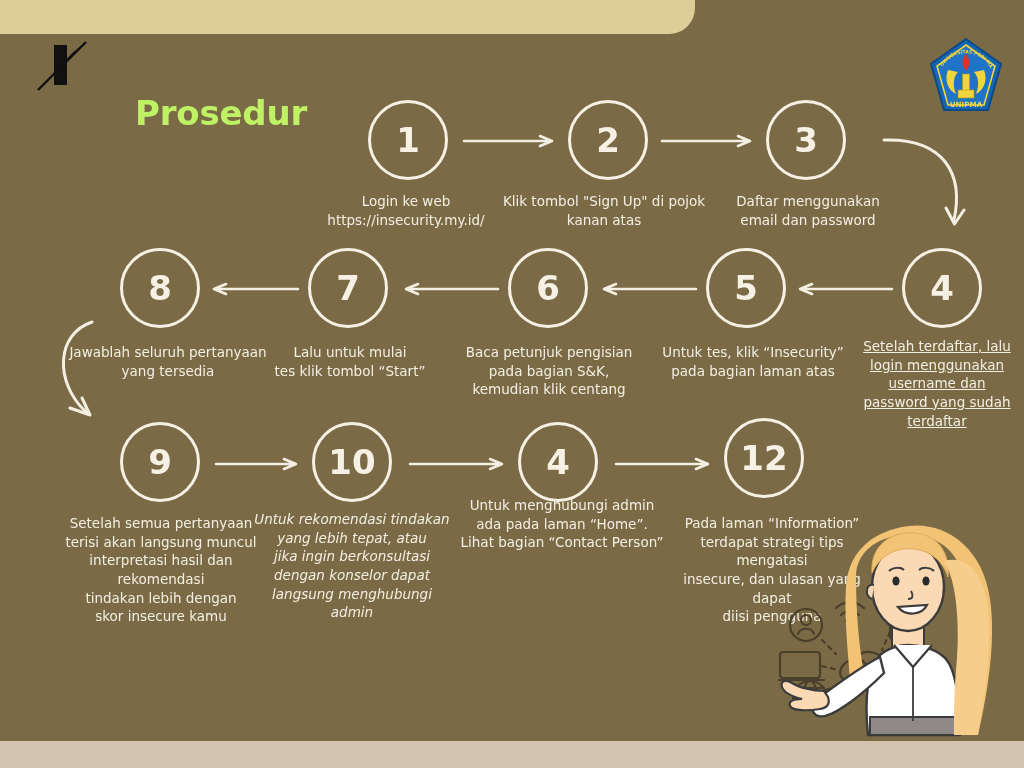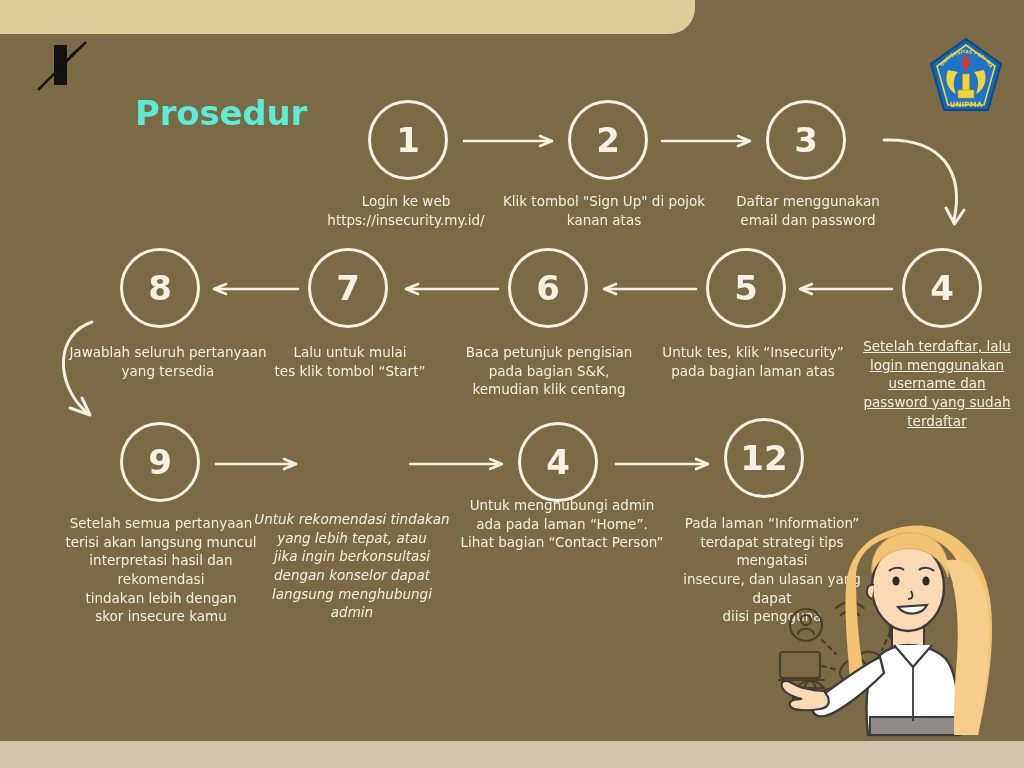--- a/index.html
+++ b/index.html
@@ -54,21 +54,21 @@
     width: 76px;
     height: 80px;
   }
 
   
   .title {
     position: absolute;
     left: 135px;
     top: 92px;
     width: 260px;
-    color: #5eead4;
+    color: #bef264;
     font-size: 34px;
     font-weight: bold;
     line-height: 1.28;
     letter-spacing: -0.2px;
   }
   .title .l2 { display: block; }
 
   
   .step-circle {
     position: absolute;
@@ -249,20 +249,23 @@
 
   <div class="curve" style="left:42px; top:312px;">
     <svg viewBox="0 0 110 120" width="110" height="120">
       <path d="M50 10 C14 22 12 70 44 100" stroke="#f4efe3" stroke-width="3" fill="none" stroke-linecap="round"></path>
       <path d="M28 96 L48 103 L40 86" stroke="#f4efe3" stroke-width="3" fill="none" stroke-linecap="round" stroke-linejoin="round"></path>
     </svg>
   </div>
 
   <div class="step-circle" style="left:120px; top:422px;">
       <span>9</span>
+    </div>
+  <div class="step-circle" style="left:312px; top:422px;">
+      <span>10</span>
     </div>
   <div class="step-circle" style="left:518px; top:422px;">
       <span>4</span>
     </div>
   <div class="step-circle" style="left:724px; top:418px;justify-content:center;">
       <span>12</span>
     </div>
 
   <div class="arrow" style="left:214px; top:456px; width:92px;">
     <svg viewBox="0 0 92 14" width="92" height="14">

